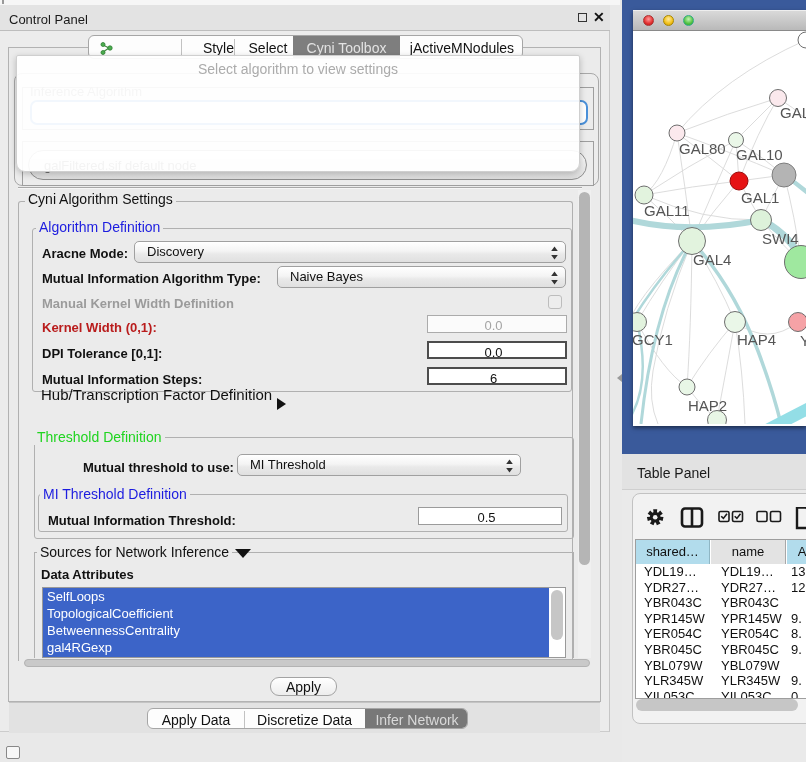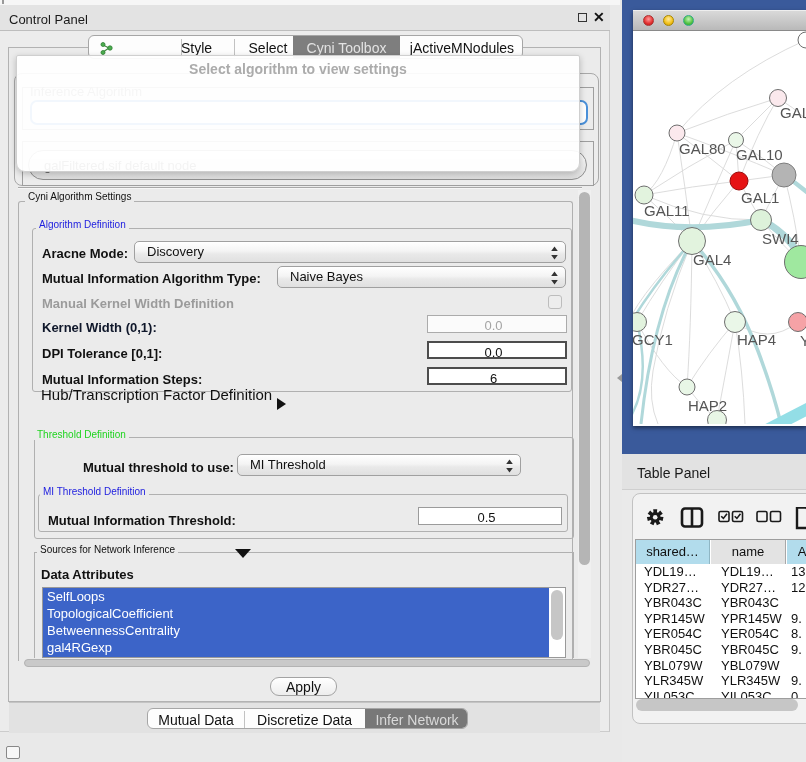--- a/index.html
+++ b/index.html
@@ -6,21 +6,21 @@
   html,body { width:806px; height:762px; overflow:hidden; }
   body { font-family:"Liberation Sans", sans-serif; font-size:13px; background:#e9e9e9; position:relative; color:#111; }
   .abs { position:absolute; }
   .bold { font-weight:bold; }
   
   .combo { position:absolute; height:22px; border:1px solid #a0a0a0; border-radius:5px;
     background:linear-gradient(#ffffff,#f4f4f4 45%,#e9e9e9 60%,#e0e0e0); box-shadow:inset 0 1px 0 #fff;
     line-height:20px; padding-left:12px; color:#111; }
   .combo .arr { position:absolute; right:6px; top:3px; width:9px; height:16px; }
   .tf { position:absolute; height:18px; background:#fff; text-align:center; padding-right:7px; line-height:20px; }
-  .grpt { position:absolute; background:#ececec; padding:0 3px; font-size:10px; }
+  .grpt { position:absolute; background:#ececec; padding:0 3px; font-size:14px; }
 </style>
 </head>
 <body>
 
 <div class="abs" style="left:0;top:0;width:620px;height:5px;background:#f6f6f6;"></div>
 <div class="abs" style="left:2px;top:0;width:2px;height:4px;background:#999;"></div>
 <div class="abs" style="left:0;top:5px;width:610px;height:727px;background:#ececec;border-right:1px solid #c6c6c6;border-bottom:1px solid #cccccc;"></div>
 
 <div class="abs" style="left:0;top:5px;width:610px;height:26px;background:#e3e3e3;border-bottom:1px solid #bdbdbd;"></div>
 <div class="abs" style="left:9px;top:12px;font-size:13px;color:#1a1a1a;">Control Panel</div>
@@ -28,21 +28,21 @@
 <div class="abs" style="left:593px;top:9px;font-size:14px;font-weight:bold;color:#111;">✕</div>
 
 <div class="abs" style="left:8px;top:47px;width:593px;height:655px;background:#ebebeb;border:1px solid #b2b2b2;"></div>
 
 <div class="abs" style="left:88px;top:35px;width:435px;height:24px;background:#fdfdfd;border:1px solid #a6a6a6;border-radius:6px;overflow:hidden;font-size:14px;">
   <div class="abs" style="left:0;top:0;width:204px;height:24px;"></div>
   <div class="abs" style="left:92px;top:3px;width:1px;height:18px;background:#c2c2c2;"></div>
   <div class="abs" style="left:145px;top:3px;width:1px;height:18px;background:#c2c2c2;"></div>
   <div class="abs" style="left:204px;top:0;width:107px;height:24px;background:#7e7e7e;"></div>
   <div class="abs" style="left:0;top:20px;width:92px;text-align:center;padding-left:0;">Network</div>
-  <div class="abs" style="left:92px;top:4px;width:53px;text-align:left;">Style</div>
+  <div class="abs" style="left:92px;top:4px;width:53px;text-align:right;">Style</div>
   <div class="abs" style="left:145px;top:4px;width:68px;text-align:center;">Select</div>
   <div class="abs" style="left:204px;top:4px;width:107px;text-align:center;color:#e3e3e3;">Cyni Toolbox</div>
   <div class="abs" style="left:311px;top:4px;width:124px;text-align:center;">jActiveMNodules</div>
   <svg class="abs" style="left:11px;top:6px;" width="13" height="13" viewBox="0 0 13 13">
     <line x1="3" y1="3" x2="9" y2="6" stroke="#3a8a3a" stroke-width="1.2"></line>
     <line x1="3" y1="10" x2="9" y2="6" stroke="#3a8a3a" stroke-width="1.2"></line>
     <circle cx="3" cy="2.5" r="2" fill="#4caf50" stroke="#2e7d32" stroke-width="0.8"></circle>
     <circle cx="3" cy="10.5" r="2" fill="#4caf50" stroke="#2e7d32" stroke-width="0.8"></circle>
     <circle cx="10" cy="6" r="2.2" fill="#4caf50" stroke="#2e7d32" stroke-width="0.8"></circle>
   </svg>
@@ -72,21 +72,21 @@
 </div>
 <div class="abs bold" style="left:42px;top:271px;">Mutual Information Algorithm Type:</div>
 <div class="combo" style="left:277px;top:266px;width:289px;">Naive Bayes
   <svg class="arr" viewBox="0 0 9 16">
       <path d="M1.2 6 L4.5 1.5 L7.8 6 Z M1.2 10 L4.5 14.5 L7.8 10 Z" fill="#333"></path>
     </svg>
 </div>
 <div class="abs bold" style="left:42px;top:296px;color:#9b9b9b;">Manual Kernel Width Definition</div>
 <div class="abs" style="left:548px;top:295px;width:14px;height:14px;border:1px solid #bdbdbd;border-radius:3px;background:#ededed;"></div>
 
-<div class="abs bold" style="left:42px;top:320px;color:#0f172a;">Kernel Width (0,1):</div>
+<div class="abs bold" style="left:42px;top:320px;color:#b91c1c;">Kernel Width (0,1):</div>
 <div class="tf" style="left:427px;top:315px;width:140px;border:1px solid #ababab;background:#fbfbfb;color:#a4a4a4;">0.0</div>
 
 <div class="abs bold" style="left:42px;top:346px;">DPI Tolerance [0,1]:</div>
 <div class="tf" style="left:427px;top:341px;width:140px;border:2px solid #4d4d4d;">0.0</div>
 
 <div class="abs bold" style="left:42px;top:372px;">Mutual Information Steps:</div>
 <div class="tf" style="left:427px;top:367px;width:140px;border:2px solid #4d4d4d;">6</div>
 
 <div class="abs" style="left:41px;top:386px;font-size:15px;">Hub/Transcription Factor Definition</div>
 <div class="abs" style="left:277px;top:398px;width:0;height:0;border-left:9px solid #111;border-top:6.5px solid transparent;border-bottom:6.5px solid transparent;"></div>
@@ -119,29 +119,29 @@
 </div>
 
 <div class="abs" style="left:24px;top:659px;width:566px;height:8px;background:#c9c9c9;border:1px solid #b3b3b3;border-radius:4px;"></div>
 
 <div class="abs" style="left:270px;top:677px;width:67px;height:19px;border:1px solid #a3a3a3;border-radius:9px;background:linear-gradient(#ffffff,#ededed);text-align:center;line-height:18px;font-size:14px;">Apply</div>
 
 <div class="abs" style="left:9px;top:702px;width:591px;height:31px;background:#e2e2e2;border-top:1px solid #c4c4c4;"></div>
 <div class="abs" style="left:147px;top:708px;width:321px;height:21px;background:#fdfdfd;border:1px solid #a6a6a6;border-radius:6px;overflow:hidden;font-size:14px;">
   <div class="abs" style="left:96px;top:2px;width:1px;height:17px;background:#c2c2c2;"></div>
   <div class="abs" style="left:217px;top:0;width:104px;height:21px;background:#787878;"></div>
-  <div class="abs" style="left:0;top:3px;width:96px;text-align:center;">Mutual Data</div>
+  <div class="abs" style="left:0;top:3px;width:96px;text-align:center;">Apply Data</div>
   <div class="abs" style="left:96px;top:3px;width:121px;text-align:center;">Discretize Data</div>
   <div class="abs" style="left:217px;top:3px;width:104px;text-align:center;color:#d9d9d9;">Infer Network</div>
 </div>
 
 <div class="abs" style="left:6px;top:746px;width:14px;height:13px;border:1.5px solid #888;border-radius:2px;background:#f7f7f7;"></div>
 
 <div class="abs" style="left:16px;top:55px;width:564px;height:117px;background:rgba(255,255,255,0.93);border:1px solid #cfcfcf;border-radius:2px 2px 9px 9px;box-shadow:0 2px 6px rgba(0,0,0,0.22);">
-  <div class="abs" style="left:0;top:5px;width:100%;text-align:center;color:#ababab;font-size:14px;font-weight:bold;">Select algorithm to view settings</div>
+  <div class="abs" style="left:0;top:5px;width:100%;text-align:center;color:#ababab;font-size:14px;">Select algorithm to view settings</div>
 </div>
 
 <div class="abs" style="left:578px;top:190px;width:13px;height:468px;background:#f0f0f0;"></div>
 <div class="abs" style="left:579px;top:192px;width:11px;height:373px;background:#b5b5b5;border-radius:6px;"></div>
 
 <div class="abs" style="left:617px;top:374px;width:0;height:0;border-right:5px solid #9a9a9a;border-top:4px solid transparent;border-bottom:4px solid transparent;"></div>
 
 <div class="abs" style="left:622px;top:0;width:184px;height:454px;background:#3a5a9b;"></div>
 
 <div class="abs" style="left:633px;top:10px;width:173px;height:416px;background:#fff;box-shadow:0 2px 4px rgba(0,0,0,0.5);"></div>

